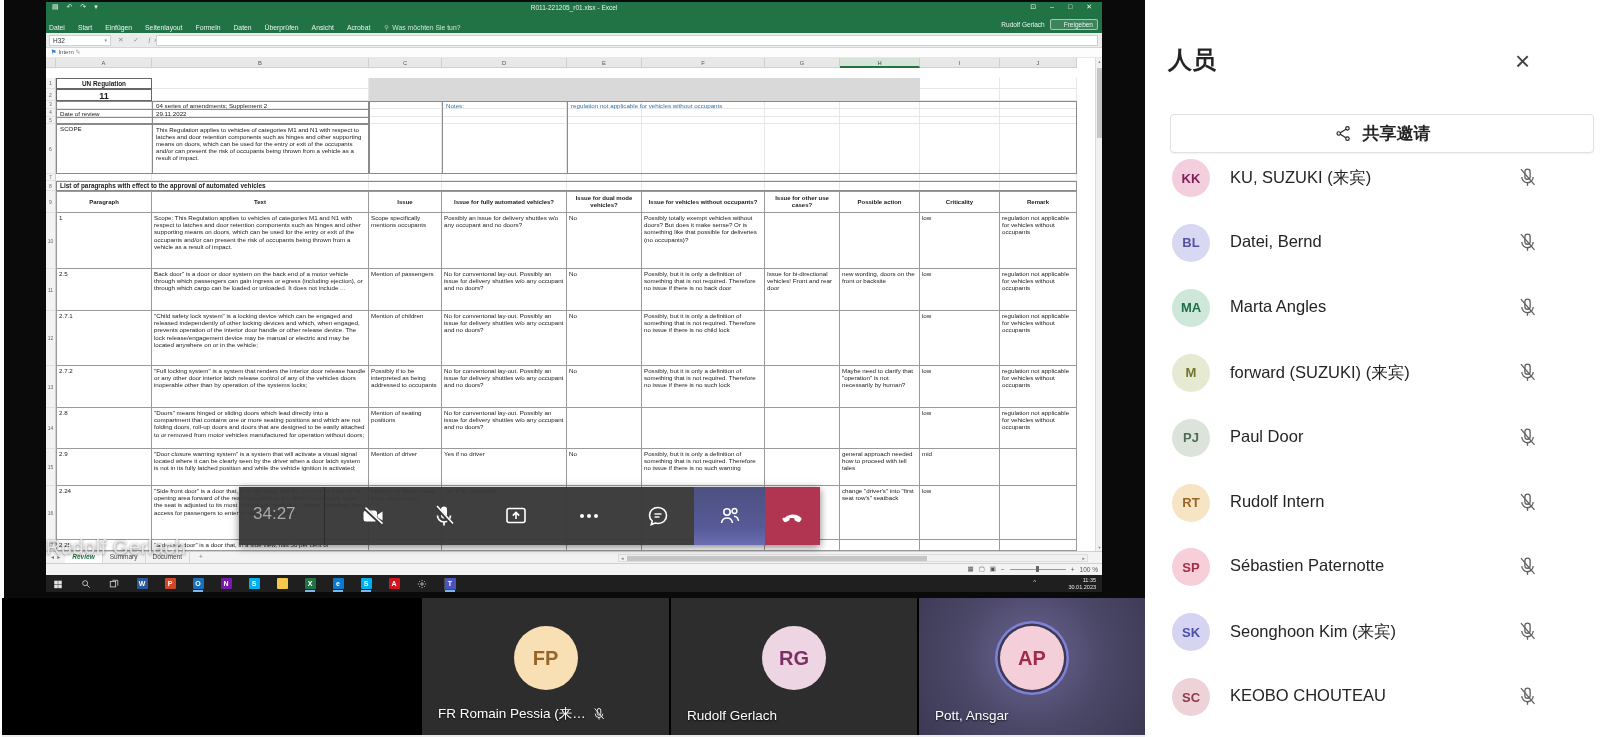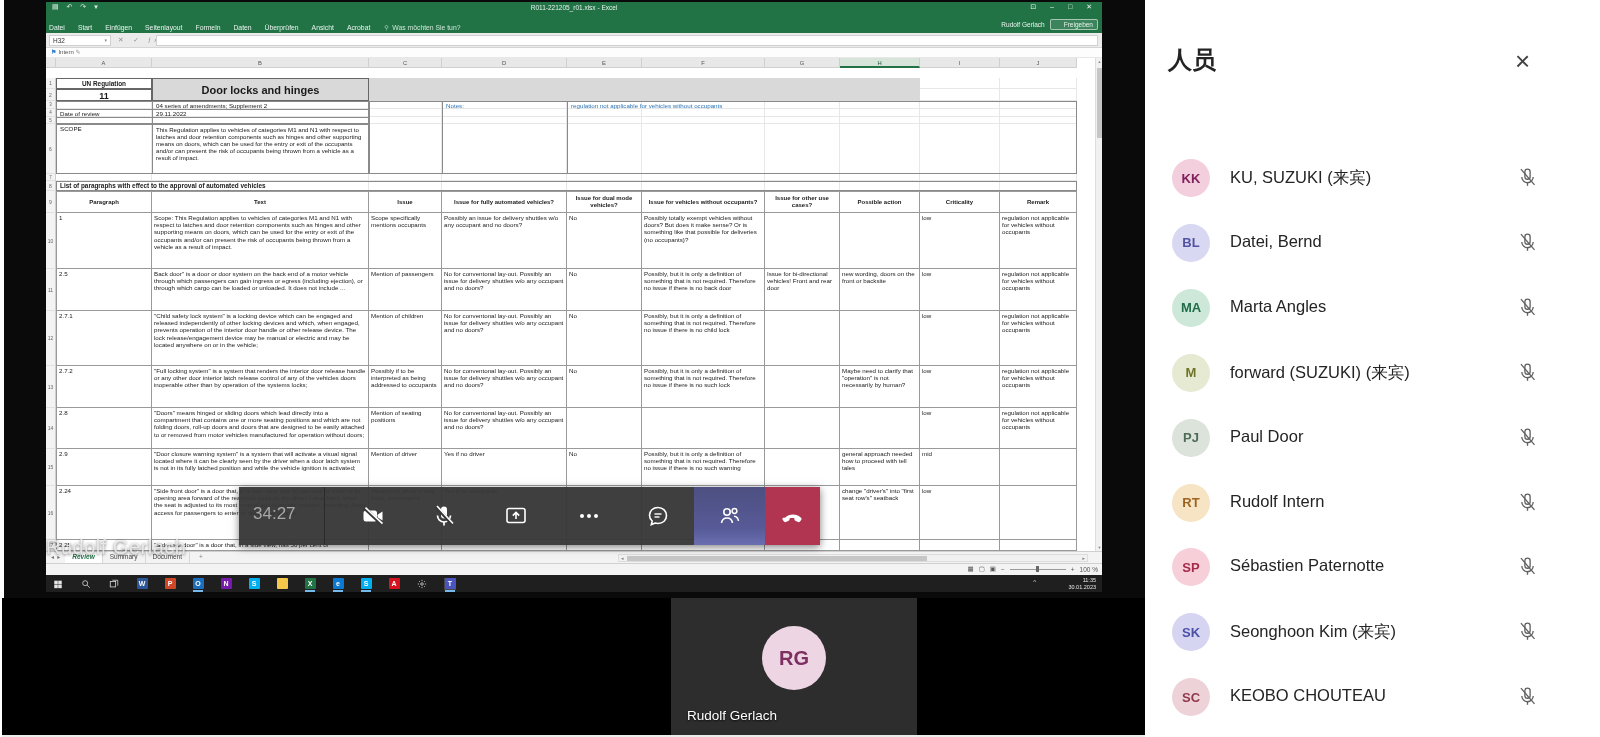--- a/index.html
+++ b/index.html
@@ -330,21 +330,20 @@
           <div class="gridcell" style="left: 396px; top: 482px; width: 125px; height: 11px;"></div>
           <div class="gridcell" style="left: 521px; top: 482px; width: 75px; height: 11px;"></div>
           <div class="gridcell" style="left: 596px; top: 482px; width: 123px; height: 11px;"></div>
           <div class="gridcell" style="left: 719px; top: 482px; width: 75px; height: 11px;"></div>
           <div class="gridcell" style="left: 794px; top: 482px; width: 80px; height: 11px;"></div>
           <div class="gridcell" style="left: 874px; top: 482px; width: 80px; height: 11px;"></div>
           <div class="gridcell" style="left: 954px; top: 482px; width: 77px; height: 11px;"></div>
           <div class="abs" style="left: 323px; top: 20px; width: 551px; height: 23px; background: rgb(217, 217, 217);"></div>
           <div class="cell" style="left: 10px; top: 20px; width: 96px; height: 11px; border: 1px solid rgb(102, 102, 102); font-weight: bold; text-align: center; font-size: 6.4px; background: rgb(255, 255, 255);">UN Regulation</div>
           <div class="cell" style="left: 10px; top: 31px; width: 96px; height: 12px; border: 1px solid rgb(102, 102, 102); font-weight: bold; text-align: center; font-size: 9px; background: rgb(255, 255, 255);">11</div>
-          <div class="cell" style="left: 106px; top: 20px; width: 217px; height: 23px; border: 1px solid rgb(102, 102, 102); font-weight: bold; text-align: center; font-size: 11px; background: rgb(217, 217, 217); padding-top: 5px;">Door locks and hinges</div>
           <div class="box" style="left: 10px; top: 43px; width: 313px; height: 23px;"></div>
           <div class="vline" style="left: 106px; top: 43px; width: 1px; height: 23px;"></div>
           <div class="hline" style="left: 10px; top: 51px; width: 313px; height: 1px;"></div>
           <div class="hline" style="left: 10px; top: 59px; width: 313px; height: 1px;"></div>
           <div class="cell" style="left: 108px; top: 43px; width: 215px; height: 8px;">04 series of amendments; Supplement 2</div>
           <div class="cell" style="left: 12px; top: 51px; width: 94px; height: 8px;">Date of review</div>
           <div class="cell" style="left: 108px; top: 51px; width: 215px; height: 8px;">29.11.2022</div>
           <div class="box" style="left: 10px; top: 66px; width: 313px; height: 50px;"></div>
           <div class="vline" style="left: 106px; top: 66px; width: 1px; height: 50px;"></div>
           <div class="cell" style="left: 12px; top: 66px; width: 94px; height: 50px;">SCOPE</div>
@@ -600,31 +599,63 @@
             <span class="ci">
               <svg viewBox="0 0 24 24">
                 <path d="M4 13.7c4.6-4.3 11.4-4.3 16 0 .6.6.7 1.5.2 2.2l-1.2 1.6c-.5.6-1.3.8-2 .5l-2.6-1.2c-.6-.3-1-.9-1-1.6v-1c-1.5-.4-3.3-.4-4.8 0v1c0 .7-.4 1.3-1 1.6l-2.6 1.2c-.7.3-1.5.1-2-.5l-1.2-1.6c-.5-.7-.4-1.6.2-2.2z" fill="currentColor"></path>
               </svg>
             </span>
           </span></span>
     </div>
   </div>
 
   <div id="strip">
+      <div class="tile" style="left: 420px; width: 247px; background: rgb(45, 45, 45);">
+        <div class="avatar" style="left: 91.5px; top: 28px; width: 64px; height: 64px; background: rgb(248, 223, 180); color: rgb(150, 101, 42); font-size: 20px;">FP</div>
+        <div class="tile-label">
+          <span>FR Romain Pessia (来…</span>
+          <span class="ci">
+            <svg viewBox="0 0 24 24">
+              <rect x="9" y="2.5" width="6" height="11.5" rx="3" fill="none" stroke="currentColor" stroke-width="1.5"></rect>
+              <path d="M5.5 11.5a6.5 6.5 0 0 0 13 0" fill="none" stroke="currentColor" stroke-width="1.5"></path>
+              <line x1="12" y1="18" x2="12" y2="21.5" stroke="currentColor" stroke-width="1.5"></line>
+              <line x1="4.5" y1="2.5" x2="20" y2="20.5" stroke="currentColor" stroke-width="1.5"></line>
+            </svg>
+          </span>
+        </div>
+      </div>
       <div class="tile" style="left: 669px; width: 246px; background: rgb(45, 45, 45);">
         <div class="avatar" style="left: 91px; top: 28px; width: 64px; height: 64px; background: rgb(238, 213, 228); color: rgb(124, 47, 96); font-size: 20px;">RG</div>
         <div class="tile-label">
           <span>Rudolf Gerlach</span>
         </div>
       </div>
+      <div class="tile" style="left: 917px; width: 226px; background: radial-gradient(circle at 50% 42%, rgb(106, 100, 146) 0%, rgb(74, 70, 102) 55%, rgb(60, 57, 84) 100%);">
+        <div class="avatar ring" style="left: 81px; top: 28px; width: 64px; height: 64px; background: rgb(244, 207, 217); color: rgb(158, 43, 73); font-size: 20px;">AP</div>
+        <div class="tile-label">
+          <span>Pott, Ansgar</span>
+        </div>
+      </div>
     </div>
 
   <div id="panel">
     <h1>人员</h1>
     <span class="close">×</span>
+    <div class="invite">
+      <span class="ci">
+          <svg viewBox="0 0 24 24">
+            <circle cx="6" cy="12" r="2.2" fill="none" stroke="currentColor" stroke-width="1.5"></circle>
+            <circle cx="17" cy="5.5" r="2.2" fill="none" stroke="currentColor" stroke-width="1.5"></circle>
+            <circle cx="17" cy="18.5" r="2.2" fill="none" stroke="currentColor" stroke-width="1.5"></circle>
+            <line x1="8" y1="11" x2="15" y2="6.6" stroke="currentColor" stroke-width="1.5"></line>
+            <line x1="8" y1="13" x2="15" y2="17.4" stroke="currentColor" stroke-width="1.5"></line>
+          </svg>
+        </span>
+      <span>共享邀请</span>
+    </div>
     <div id="plist">
         <div class="prow" style="top: 146px;">
           <div class="pav" style="background: rgb(243, 207, 221); color: rgb(128, 33, 93);">KK</div>
           <div class="pname">KU, SUZUKI (来宾)</div>
           <span class="pmic ci">
             <svg viewBox="0 0 24 24">
               <rect x="9" y="2.5" width="6" height="11.5" rx="3" fill="none" stroke="currentColor" stroke-width="1.5"></rect>
               <path d="M5.5 11.5a6.5 6.5 0 0 0 13 0" fill="none" stroke="currentColor" stroke-width="1.5"></path>
               <line x1="12" y1="18" x2="12" y2="21.5" stroke="currentColor" stroke-width="1.5"></line>
               <line x1="4.5" y1="2.5" x2="20" y2="20.5" stroke="currentColor" stroke-width="1.5"></line>

